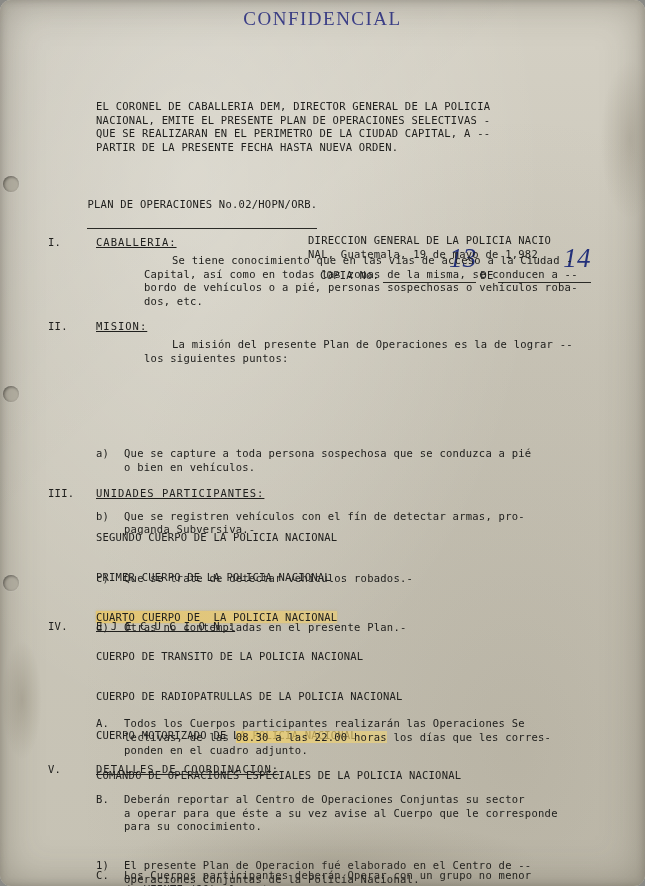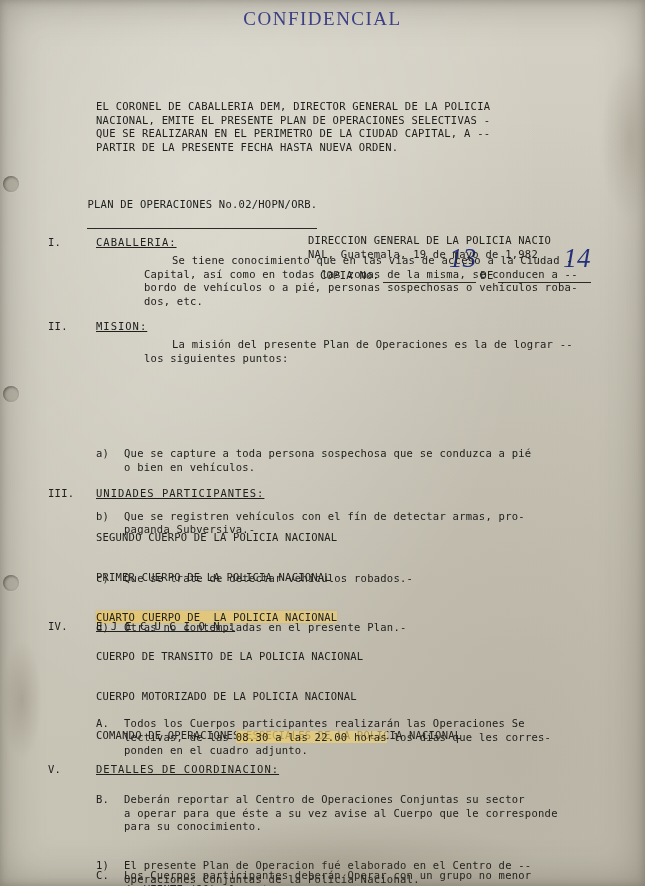--- a/index.html
+++ b/index.html
@@ -8,20 +8,21 @@
     background: #8a8a86;
   }
   .page {
     position: relative;
     width: 645px;
     height: 886px;
     background: #cdc9bd;
     overflow: hidden;
     font-family: "DejaVu Sans Mono", monospace;
     color: #20201e;
+    border-radius: 11px;
   }
   
   .paper-tint {
     position: absolute;
     inset: 0;
     background:
       radial-gradient(ellipse at 30% 20%, rgba(255,255,250,0.30), rgba(255,255,250,0) 55%),
       radial-gradient(ellipse at 80% 85%, rgba(120,110,90,0.18), rgba(120,110,90,0) 60%),
       linear-gradient(135deg, rgba(0,0,0,0.05), rgba(0,0,0,0) 35%),
       linear-gradient(180deg, #d4d0c4 0%, #cbc7ba 40%, #c6c2b4 100%);
@@ -250,20 +251,21 @@
     <div class="sec" style="top:487px; left:48px; width:560px;">
       <span class="num">III.</span>
       <span class="head">UNIDADES PARTICIPANTES:</span>
     </div>
 
     <div class="units" style="top:505px;">
       <div>SEGUNDO CUERPO DE LA POLICIA NACIONAL</div>
       <div>PRIMER CUERPO DE LA POLICIA NACIONAL</div>
       <div><span class="unit-hl">CUARTO CUERPO DE  LA POLICIA NACIONAL</span></div>
       <div>CUERPO DE TRANSITO DE LA POLICIA NACIONAL</div>
+      <div>CUERPO DE RADIOPATRULLAS DE LA POLICIA NACIONAL</div>
       <div>CUERPO MOTORIZADO DE LA POLICIA NACIONAL</div>
       <div>COMANDO DE OPERACIONES ESPECIALES DE LA POLICIA NACIONAL</div>
     </div>
 
     <div class="sec" style="top:620px; left:48px; width:560px;">
       <span class="num">IV.</span>
       <span class="head">E J E C U C I O N :</span>
     </div>
 
     <div class="list block" style="top:642px;">

